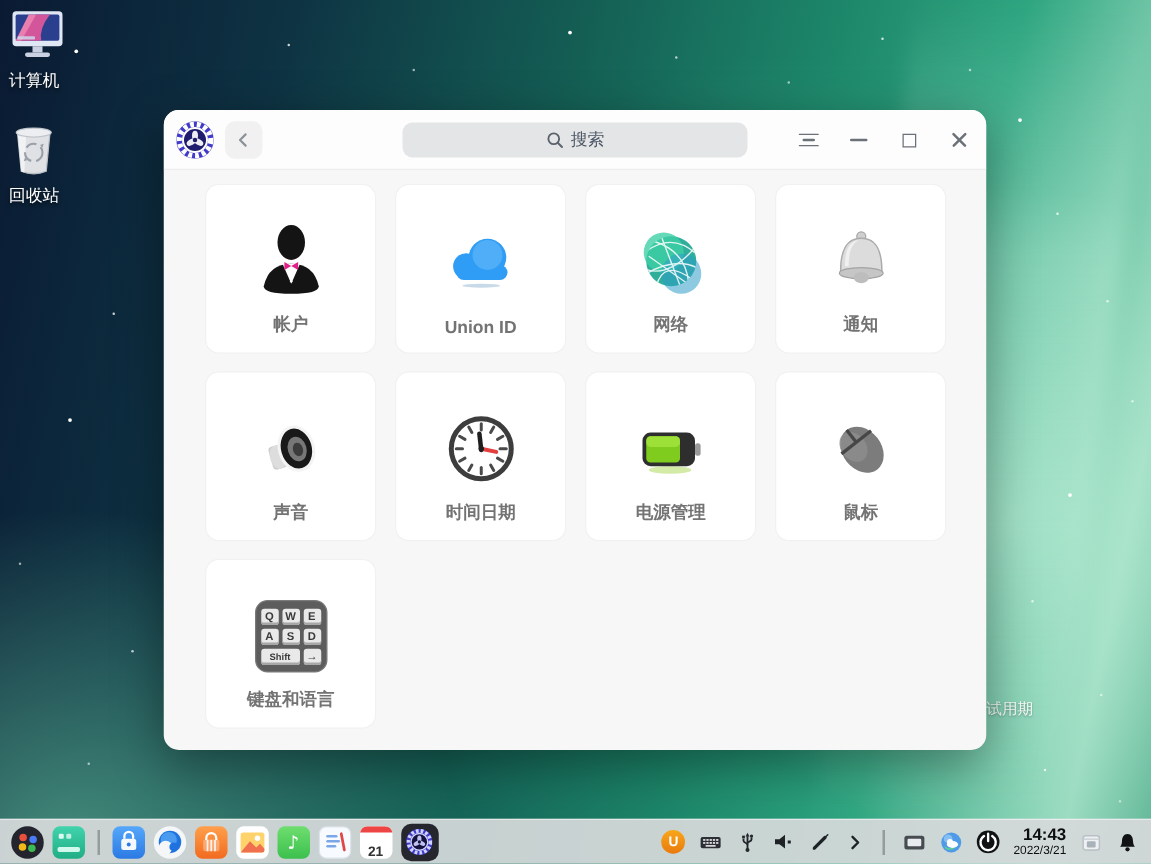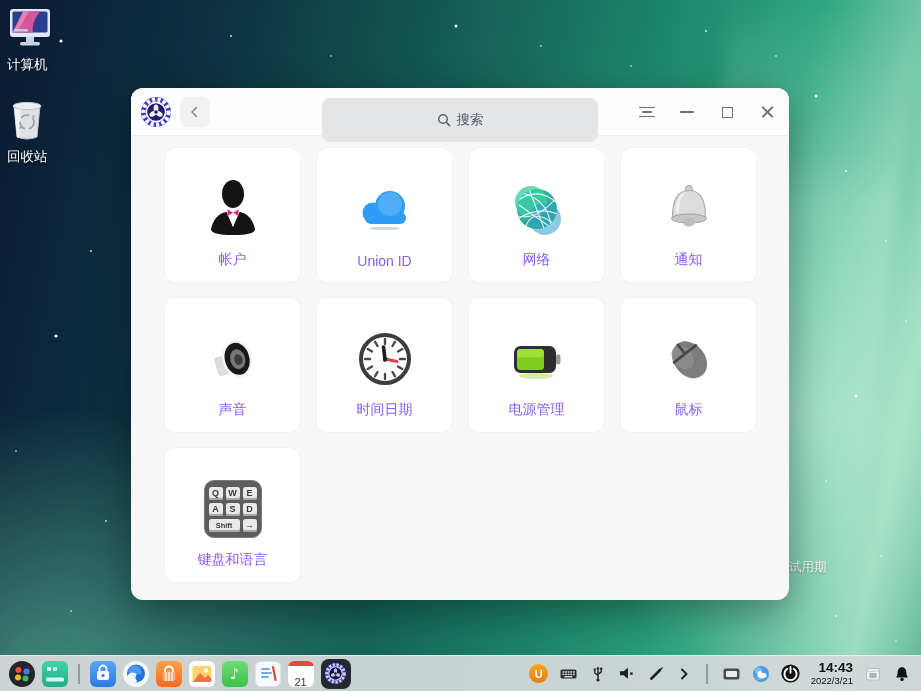--- a/index.html
+++ b/index.html
@@ -34,35 +34,35 @@
 
   .trial { position:absolute; left:789px; top:559px; color:#fff; font-size:12.5px; opacity:.95; text-shadow:0 1px 2px rgba(0,0,0,.35); }
 
   
   .window { position:absolute; left:131px; top:88px; width:658px; height:512px; border-radius:12px;
     background:#f7f7f7; box-shadow: 0 12px 40px rgba(0,0,0,.38); overflow:hidden; }
   .titlebar { position:relative; height:48px; background:#fdfdfd; border-bottom:1px solid #ededee; }
   .applogo { position:absolute; left:10px; top:9px; width:30px; height:30px; }
   .backbtn { position:absolute; left:49px; top:9px; width:30px; height:30px; border-radius:8px; background:#f1f1f2;
     display:flex; align-items:center; justify-content:center; cursor:pointer; }
-  .searchbox { position:absolute; left:191px; top:10px; width:276px; height:44px; border-radius:8px; background:#e4e5e6;
+  .searchbox { position:absolute; left:191px; top:10px; width:276px; height:28px; border-radius:8px; background:#e4e5e6;
     display:flex; align-items:center; justify-content:center; gap:6px; color:#4d5766; font-size:13.5px; cursor:text; }
   .wcontrols { position:absolute; right:10px; top:0; height:48px; display:flex; align-items:center; gap:16px; }
   .wbtn { width:24px; height:24px; display:flex; flex-direction:column; align-items:center; justify-content:center; gap:3px; cursor:pointer; }
   .hline { height:1.6px; background:#6b7178; border-radius:1px; }
   .maxsq { width:11px; height:11px; border:1.6px solid #6b7178; }
   .xwrap { position:relative; width:15px; height:15px; }
   .xwrap span { position:absolute; left:0; top:6.5px; width:15px; height:1.7px; background:#6b7178; border-radius:1px; }
   .xwrap span:first-child { transform:rotate(45deg); } .xwrap span:last-child { transform:rotate(-45deg); }
 
   .grid { position:absolute; left:34px; top:60px; display:grid; grid-template-columns:repeat(4,135px);
     grid-auto-rows:134px; column-gap:17px; row-gap:16px; }
   .tile { position:relative; background:#fff; border-radius:10px; box-shadow:0 0 0 1px rgba(0,0,0,.025); cursor:pointer; }
   .ticon { position:absolute; left:0; right:0; top:24px; height:74px; display:flex; align-items:center; justify-content:center; }
-  .tlabel { position:absolute; left:0; right:0; bottom:13px; text-align:center; font-size:14px; font-weight:400; color:#8b5cf6; }
+  .tlabel { position:absolute; left:0; right:0; bottom:13px; text-align:center; font-size:14px; font-weight:700; color:#737373; }
 
   
   .kbicon { width:58px; height:58px; background:#5d5d5d; border:1px solid #7a7a7a; border-radius:10px;
     display:flex; flex-direction:column; align-items:center; justify-content:center; gap:3px; padding:5px; }
   .kbrow { display:flex; gap:3px; }
   .kbkey { background:#e9e9e9; color:#3a3a3a; border-radius:2.5px; box-shadow:inset 0 -2px 0 #a8a8a8;
     width:14px; height:13px; font-size:9px; font-weight:bold; display:flex; align-items:center; justify-content:center; }
   .kbkey.wide { width:31px; font-size:7.5px; }
 
   
@@ -74,21 +74,21 @@
   .appic { width:26px; height:26px; border-radius:6px; position:relative; cursor:pointer; flex:none; }
   .active-app { width:30px; height:30px; background:#26262e; border-radius:8px; display:flex; align-items:center; justify-content:center; cursor:pointer; }
   .trayic { cursor:pointer; display:flex; align-items:center; justify-content:center; }
   .ubadge { width:19px; height:19px; border-radius:50%; background:linear-gradient(#f8a71b,#e97a0d);
     color:#fff; font-size:11px; font-weight:bold; display:flex; align-items:center; justify-content:center; }
   .clock { text-align:right; color:#0d0e10; line-height:1.15; cursor:pointer; }
   .clock .t { font-size:13.5px; font-weight:600; }
   .clock .d { font-size:9.5px; }
   .cal { background:#fff; display:flex; align-items:center; justify-content:center; overflow:hidden; }
   .cal .bar { position:absolute; top:0; left:0; right:0; height:5px; background:#e44; border-radius:6px 6px 0 0; }
-  .cal .day { font-size:11px; font-weight:normal; color:#333; margin-top:17px; }
+  .cal .day { font-size:11px; font-weight:bold; color:#333; margin-top:17px; }
   .musical { background:linear-gradient(#6ede6f,#3cc04d); display:flex; align-items:center; justify-content:center;
     color:#fff; font-size:15px; font-weight:bold; font-family:"DejaVu Sans",sans-serif; }
 </style>
 </head>
 <body>
 
 <div class="streak"></div>
 <div class="stars"></div>
 
 <div class="dicon" id="dicon-computer">

